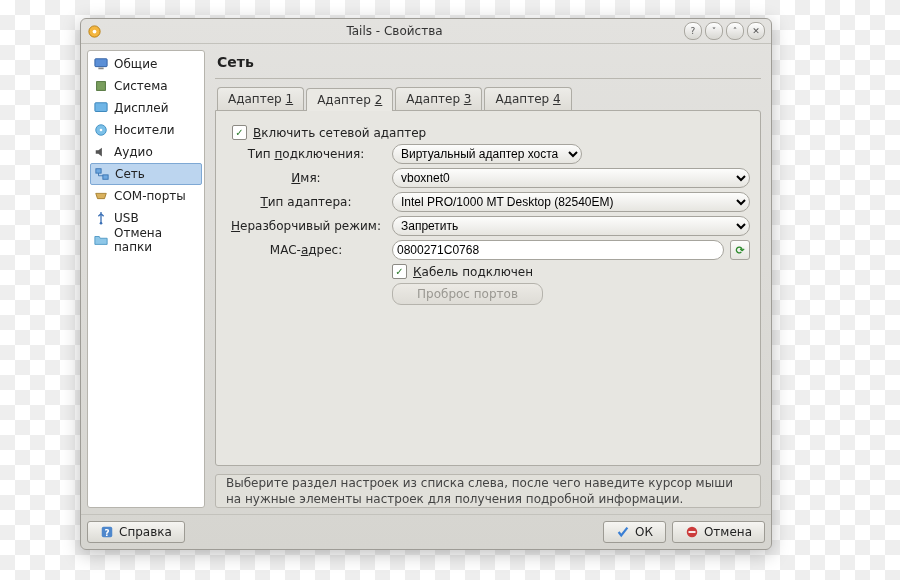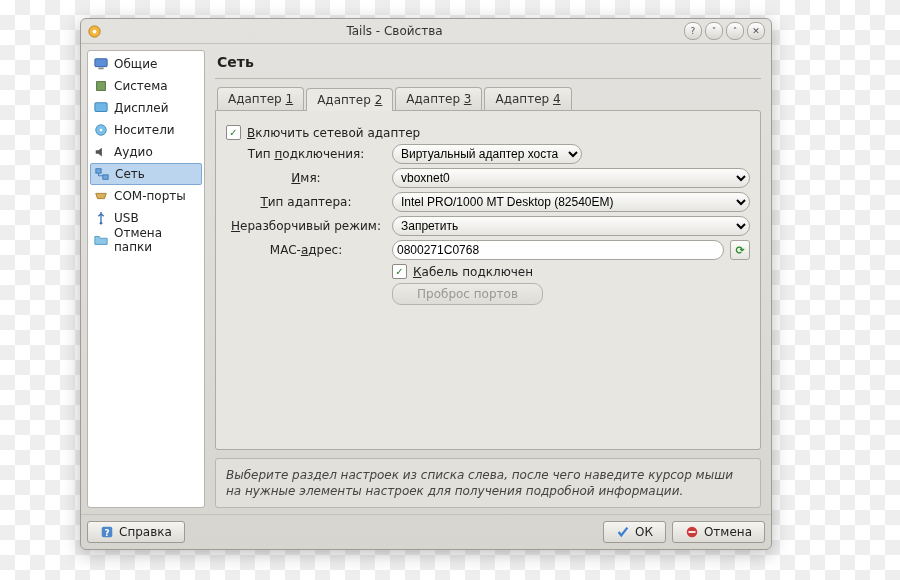--- a/index.html
+++ b/index.html
@@ -26,21 +26,21 @@
 .row label.lab{width:160px;text-align:center;white-space:nowrap}
 .row .field{flex:1}
 .chk{width:13px;height:13px;border:1px solid #8c8a84;background:#fff;border-radius:2px;display:inline-flex;align-items:center;justify-content:center;font-size:10px;color:#2b6}
 .chk.on::before{content:"✓";color:#2b7a2b;font-weight:bold}
 select,input[type=text]{border:1px solid #a6a49d;background:#fff;height:20px;border-radius:10px;padding:0 4px;font-size:12px;width:100%;box-sizing:border-box}
 select{background:linear-gradient(#fdfdfc,#e6e5e0)}
 .expander{display:flex;align-items:center;gap:4px;margin:8px 0 4px 30px;color:#1a4e8a;cursor:pointer}
 .expander .tri{display:inline-block;width:0;height:0;border-left:5px solid transparent;border-right:5px solid transparent;border-top:6px solid #3b7ac4}
 .refresh{width:18px;height:18px;border:1px solid #a6a49d;border-radius:3px;background:linear-gradient(#fdfdfc,#e6e5e0);display:flex;align-items:center;justify-content:center;cursor:pointer;color:#2b8a2b;font-weight:bold;font-size:11px}
 .disabled-btn{display:inline-block;padding:3px 24px;border:1px solid #b5b3ac;border-radius:9px;color:#9a9892;background:linear-gradient(#eceae5,#dedcd6)}
-.hint{margin:8px 4px 0;border:1px solid #b9b7b0;border-radius:3px;background:#e1e0da;padding:8px 10px;font-style:italic;color:#444;line-height:1.35}
+.hint{margin:8px 4px 0;border:1px solid #b9b7b0;border-radius:3px;background:#e1e0da;padding:0 10px;color:#444;line-height:1.35}
 .footer{display:flex;align-items:center;gap:6px;padding:6px;border-top:1px solid #c3c2bc}
 .footer .spacer{flex:1}
 .btn{display:flex;align-items:center;gap:5px;padding:3px 12px;border:1px solid #9d9b94;border-radius:3px;background:linear-gradient(#f6f5f2,#dcdbd5);cursor:pointer;font-size:12px}
 .btn .ic{width:14px;height:14px}
 u{text-decoration:underline}
 </style>
 </head>
 <body>
 
 <div class="window">
@@ -125,21 +125,21 @@
       <div class="hr"></div>
 
       <div class="tabbar">
         <div class="tab"><span>Адаптер </span><u>1</u></div>
         <div class="tab active"><span>Адаптер </span><u>2</u></div>
         <div class="tab"><span>Адаптер </span><u>3</u></div>
         <div class="tab"><span>Адаптер </span><u>4</u></div>
       </div>
 
       <div class="tabpanel">
-        <div class="row" style="">
+        <div class="row" style="margin-left:6px">
           <span class="chk on"></span>
           <span><span></span><u>В</u><span>ключить сетевой адаптер</span></span>
         </div>
 
         <div class="row">
           <label class="lab"><span>Тип </span><u>п</u><span>одключения:</span></label>
           <div style="width:190px"><select><option>Виртуальный адаптер хоста</option></select></div>
         </div>
 
         <div class="row">

